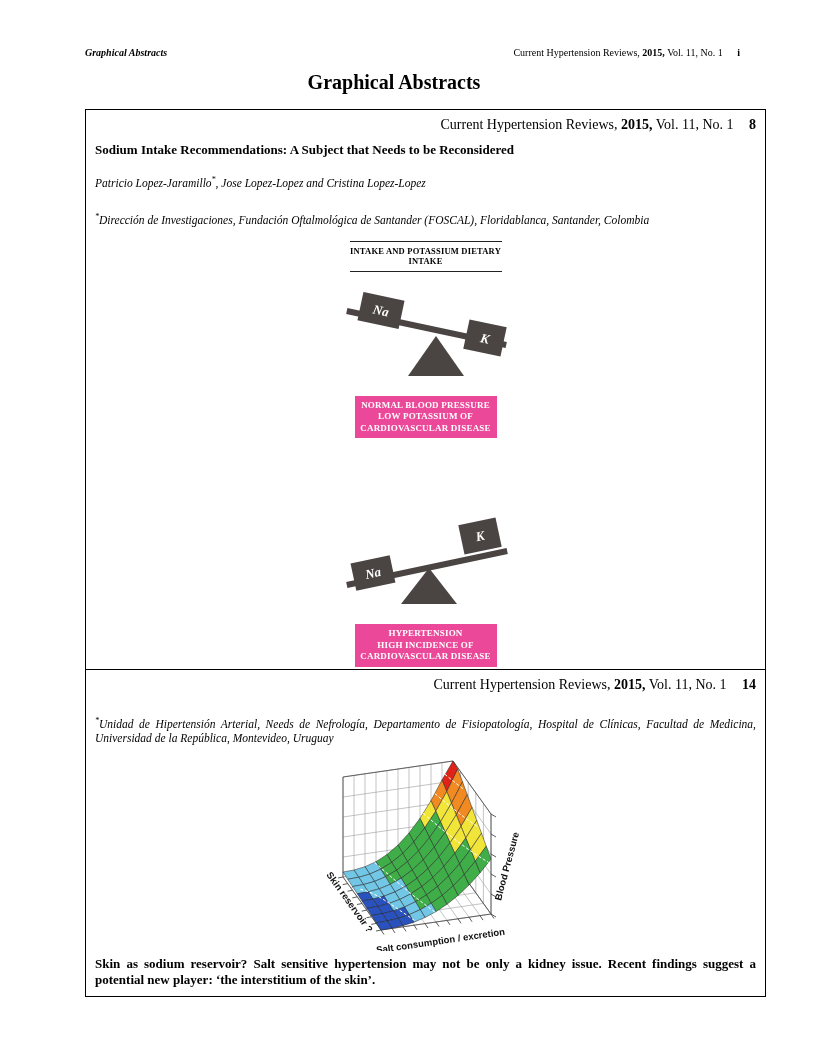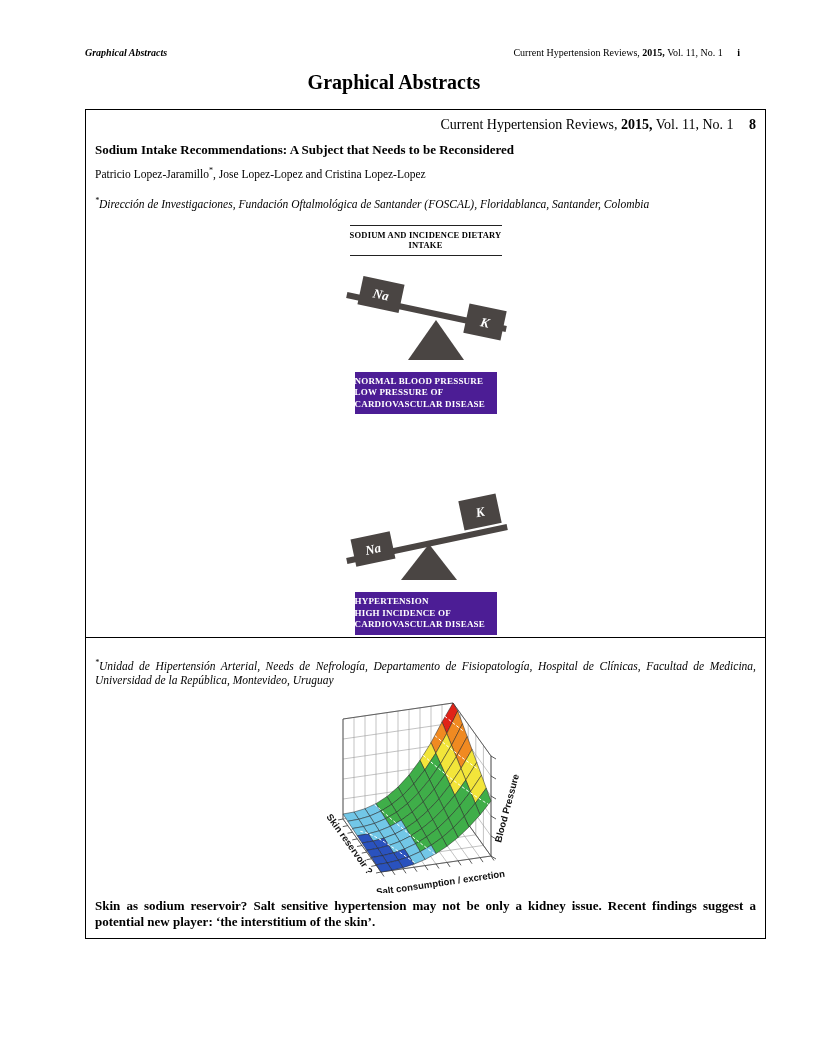--- a/index.html
+++ b/index.html
@@ -11,33 +11,33 @@
   .rh-right{white-space:nowrap;}
   .jr-it{}
   .jr-b{font-weight:bold;}
   .jr-page{font-weight:bold;margin-left:12px;}
   h1.page-title{margin:13px 0 0 0;text-align:center;font-size:20px;font-weight:bold;}
   .box{margin:15px 0 0 85px;width:681px;border:1.5px solid #000;box-sizing:border-box;}
   .section{padding:4px 9px 2px 9px;}
   .section2{border-top:1.5px solid #000;padding-bottom:8px;}
   .journal-line{text-align:right;font-size:14px;margin-top:3px;}
   h2.abs-title{margin:9px 0 0 0;font-size:13px;font-weight:bold;}
-  .authors{margin:8px 0 0 0;font-size:11.5px;}
-  .affil{margin:16px 0 0 0;font-size:11.5px;font-style:italic;}
+  .authors{margin:17px 0 0 0;font-size:11.5px;font-style:italic;}
+  .affil{margin:23px 0 0 0;font-size:11.5px;font-style:italic;}
   .affil.just{text-align:justify;line-height:1.25;}
   .sup{vertical-align:super;font-size:8px;}
   .fig{margin:0;text-align:center;}
   .fig-header{width:152px;margin:15px auto 0 auto;border-top:1px solid #222;
         border-bottom:1px solid #222;padding:4px 0;font-size:8.5px;font-weight:bold;
         line-height:10.5px;letter-spacing:.2px;text-align:center;}
   .seesaw{display:block;margin:20px auto 0 auto;}
   .seesaw2{margin-top:78px;}
-  .gray-caption{width:142px;margin:10px auto 0 auto;background:#4c1d95;padding:4px 0;
+  .gray-caption{width:142px;margin:18px auto 0 auto;background:#ec4899;padding:4px 0;
         color:#fff;font-size:9px;font-weight:bold;line-height:11.5px;
-        letter-spacing:.2px;text-align:left;}
+        letter-spacing:.2px;text-align:center;}
   .weight-label{font-family:"Liberation Serif",serif;font-style:italic;font-weight:bold;
         font-size:13px;fill:#fff;text-anchor:middle;}
   .surface{display:block;margin:14px auto 0 auto;}
   .axlabel{font-family:"Liberation Sans",sans-serif;font-weight:bold;font-size:9.5px;
         fill:#111;text-anchor:middle;}
   .bottom-caption{margin:5px 0 0 0;font-size:13px;font-weight:bold;
         text-align:justify;line-height:1.22;}
 </style>
 </head>
 <body>
@@ -64,55 +64,61 @@
         <span class="jr-b">2015,</span>
         <span class="jr-it">Vol. 11, No. 1</span>
         <span class="jr-page">8</span>
       </div>
       <h2 class="abs-title">Sodium Intake Recommendations: A Subject that Needs to be Reconsidered</h2>
       <p class="authors"><span>Patricio Lopez-Jaramillo</span><span class="sup">*</span><span>, Jose Lopez-Lopez and Cristina Lopez-Lopez</span></p>
       <p class="affil"><span class="sup">*</span><span>Dirección de Investigaciones, Fundación Oftalmológica de Santander (FOSCAL), Floridablanca, Santander, Colombia</span></p>
 
       <figure class="fig">
         <div class="fig-header">
-          <div>SODIUM AND INCIDENCE DIETARY</div>
+          <div>INTAKE AND POTASSIUM DIETARY</div>
           <div>INTAKE</div>
         </div>
 
         <svg class="seesaw" width="170" height="86" viewBox="0 0 170 86">
           <rect x="4" y="33" width="163" height="6" fill="#4a4543" transform="rotate(12 85.5 36)"></rect>
           <rect x="19" y="4" width="42" height="29" fill="#4a4543" transform="rotate(12 40 18.5)"></rect>
           <text class="weight-label" x="40" y="23" transform="rotate(12 40 18.5)">Na</text>
           <rect x="125" y="31" width="38" height="30" fill="#4a4543" transform="rotate(12 144 46)"></rect>
           <text class="weight-label" x="144" y="51" transform="rotate(12 144 46)">K</text>
           <polygon points="95,44 67,84 123,84" fill="#4a4543"></polygon>
         </svg>
         <div class="gray-caption">
           <div>NORMAL BLOOD PRESSURE</div>
-          <div>LOW PRESSURE OF</div>
+          <div>LOW POTASSIUM OF</div>
           <div>CARDIOVASCULAR DISEASE</div>
         </div>
 
         <svg class="seesaw seesaw2" width="170" height="90" viewBox="0 0 170 90">
           <rect x="4" y="49" width="164" height="6" fill="#4a4543" transform="rotate(-12 86 52)"></rect>
           <rect x="12" y="43" width="40" height="28" fill="#4a4543" transform="rotate(-12 32 57)"></rect>
           <text class="weight-label" x="32" y="61.5" transform="rotate(-12 32 57)">Na</text>
           <rect x="120" y="5" width="38" height="30" fill="#4a4543" transform="rotate(-12 139 20)"></rect>
           <text class="weight-label" x="139" y="24.5" transform="rotate(-12 139 20)">K</text>
           <polygon points="88,52 60,88 116,88" fill="#4a4543"></polygon>
         </svg>
         <div class="gray-caption">
           <div>HYPERTENSION</div>
           <div>HIGH INCIDENCE OF</div>
           <div>CARDIOVASCULAR DISEASE</div>
         </div>
       </figure>
     </section>
 
     <section class="section section2">
+      <div class="journal-line">
+        <span class="jr-it">Current Hypertension Reviews,</span>
+        <span class="jr-b">2015,</span>
+        <span class="jr-it">Vol. 11, No. 1</span>
+        <span class="jr-page">14</span>
+      </div>
       <p class="affil just"><span class="sup">*</span><span>Unidad de Hipertensión Arterial, Needs de Nefrología, Departamento de Fisiopatología, Hospital de Clínicas, Facultad de Medicina, Universidad de la República, Montevideo, Uruguay</span></p>
 
       <figure class="fig">
         <svg id="surface-svg" class="surface" width="205" height="192" viewBox="0 2 205 192">
           <g id="surf-geom">
               <line x1="20" y1="120" x2="58" y2="173" stroke="#9a9a9a" stroke-width="0.6"></line>
               <line x1="31" y1="118.4" x2="69" y2="171.4" stroke="#9a9a9a" stroke-width="0.6"></line>
               <line x1="42" y1="116.8" x2="80" y2="169.8" stroke="#9a9a9a" stroke-width="0.6"></line>
               <line x1="53" y1="115.2" x2="91" y2="168.2" stroke="#9a9a9a" stroke-width="0.6"></line>
               <line x1="64" y1="113.6" x2="102" y2="166.6" stroke="#9a9a9a" stroke-width="0.6"></line>

